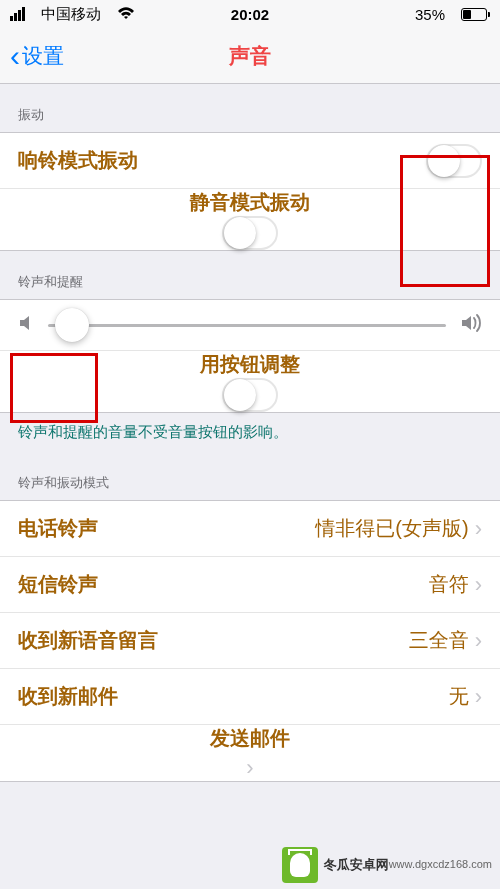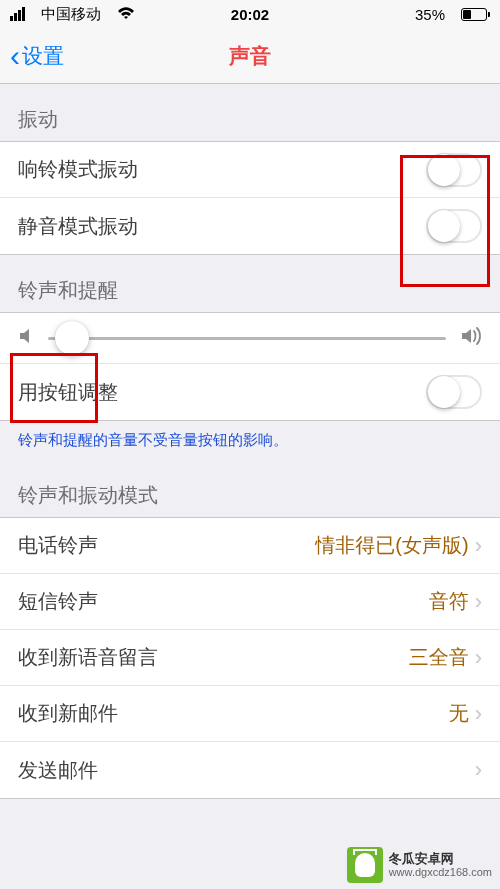--- a/index.html
+++ b/index.html
@@ -4,43 +4,43 @@
   <style>
     * { margin:0; padding:0; box-sizing:border-box; -webkit-font-smoothing:antialiased; }
     body { font-family:-apple-system,"PingFang SC","Helvetica Neue",sans-serif; background:#efeff4; width:500px; height:889px; overflow:hidden; position:relative; }
     .status-bar { height:28px; display:flex; justify-content:space-between; align-items:center; padding:0 10px; background:#f7f7f8; font-size:15px; font-weight:500; color:#000; }
     .status-left,.status-right { display:flex; align-items:center; gap:16px; }
     .status-time { position:absolute; left:50%; transform:translateX(-50%); font-weight:600; }
     .nav-bar { height:56px; background:#f7f7f8; display:flex; align-items:center; padding:0 10px; border-bottom:1px solid #c8c7cc; position:relative; }
     .back-btn { display:flex; align-items:center; color:#007aff; font-size:21px; gap:2px; }
     .back-chev { font-size:30px; font-weight:300; line-height:1; }
     .nav-title { position:absolute; left:50%; transform:translateX(-50%); font-size:21px; font-weight:700; color:#ef4444; }
-    .section-header { padding:22px 18px 8px; font-size:20px; color:#6d6d72;font-family:Liberation Mono, monospace; }
+    .section-header { padding:22px 18px 8px; font-size:13px; color:#6d6d72;font-family:Liberation Mono, monospace; }
     .cell { background:#fff; padding:0 18px; min-height:56px; display:flex; align-items:center; justify-content:space-between; border-bottom:1px solid #e0e0e0; position:relative; }
     .cell:first-of-type-in-group { border-top:1px solid #c8c7cc; }
     .group { background:#fff; border-top:1px solid #c8c7cc; border-bottom:1px solid #c8c7cc; }
     .group .cell { border-bottom:0.5px solid #e5e5e5; }
-    .group .cell:last-child { border-bottom:none; }
-    .cell-label { font-size:20px; color:#404040; }
+    .group .cell:last-child { border-bottom:none;flex-direction:column; }
+    .cell-label { font-size:20px; color:#a16207;font-weight:bold; }
     .cell-value { font-size:20px; color:#a16207; margin-left:auto; margin-right:6px; }
     .chev { color:#c7c7cc; font-size:22px; font-weight:300; }
     .toggle { width:56px; height:34px; background:#fff; border:2px solid #e5e5e5; border-radius:17px; position:relative; }
     .toggle .knob { position:absolute; left:0; top:-1px; width:32px; height:32px; background:#fff; border-radius:50%; box-shadow:0 2px 4px rgba(0,0,0,0.25),0 0 1px rgba(0,0,0,0.15); }
     .slider-cell { background:#fff; padding:14px 18px; display:flex; align-items:center; gap:14px; border-bottom:0.5px solid #e5e5e5; }
     .slider-track { flex:1; height:3px; background:#b7b7b9; border-radius:2px; position:relative; }
     .slider-knob { position:absolute; left:6%; top:50%; transform:translate(-50%,-50%); width:34px; height:34px; background:#fff; border-radius:50%; box-shadow:0 2px 6px rgba(0,0,0,0.25),0 0 1px rgba(0,0,0,0.2); }
     .vol-icon { color:#8e8e93; }
-    .footnote { padding:10px 18px; font-size:15px; color:#1d4ed8; }
+    .footnote { padding:10px 18px; font-size:15px; color:#0f766e; }
     .red-box-1 { position:absolute; right:10px; top:155px; width:90px; height:132px; border:3px solid #d60000; pointer-events:none; }
     .red-box-2 { position:absolute; left:10px; top:353px; width:88px; height:70px; border:3px solid #d60000; pointer-events:none; }
     .watermark { position:absolute; right:8px; bottom:6px; display:flex; align-items:center; gap:6px; }
     .wm-logo { width:36px; height:36px; background:#6eb92b; border-radius:4px; display:flex; align-items:center; justify-content:center; font-size:22px; position:relative; }
     .wm-logo::before { content:""; position:absolute; width:20px; height:24px; background:#fff; border-radius:10px 10px 6px 6px; }
     .wm-logo::after { content:""; position:absolute; top:2px; width:20px; height:4px; border-top:2px solid #fff; border-left:2px solid #fff; border-right:2px solid #fff; }
-    .wm-text { display:flex; flex-direction:column; font-size:13px; line-height:1.1; color:#333; }
+    .wm-text { display:flex; font-size:13px; line-height:1.1; color:#333;text-align:center; }
     .wm-text .zh { font-weight:600; }
     .wm-text .url { font-size:11px; color:#666; }
     .signal-bars { display:inline-flex; gap:1px; align-items:flex-end; }
     .signal-bars span { width:3px; background:#000; }
     .signal-bars span:nth-child(1){height:5px} .signal-bars span:nth-child(2){height:8px} .signal-bars span:nth-child(3){height:11px} .signal-bars span:nth-child(4){height:14px}
     .battery { display:inline-flex; align-items:center; gap:1px; }
     .battery-body { width:26px; height:13px; border:1.5px solid #000; border-radius:3px; position:relative; }
     .battery-fill { position:absolute; left:1px; top:1px; bottom:1px; width:35%; background:#000; border-radius:1px; }
     .battery-tip { width:2px; height:5px; background:#000; border-radius:0 1px 1px 0; }
   </style>

